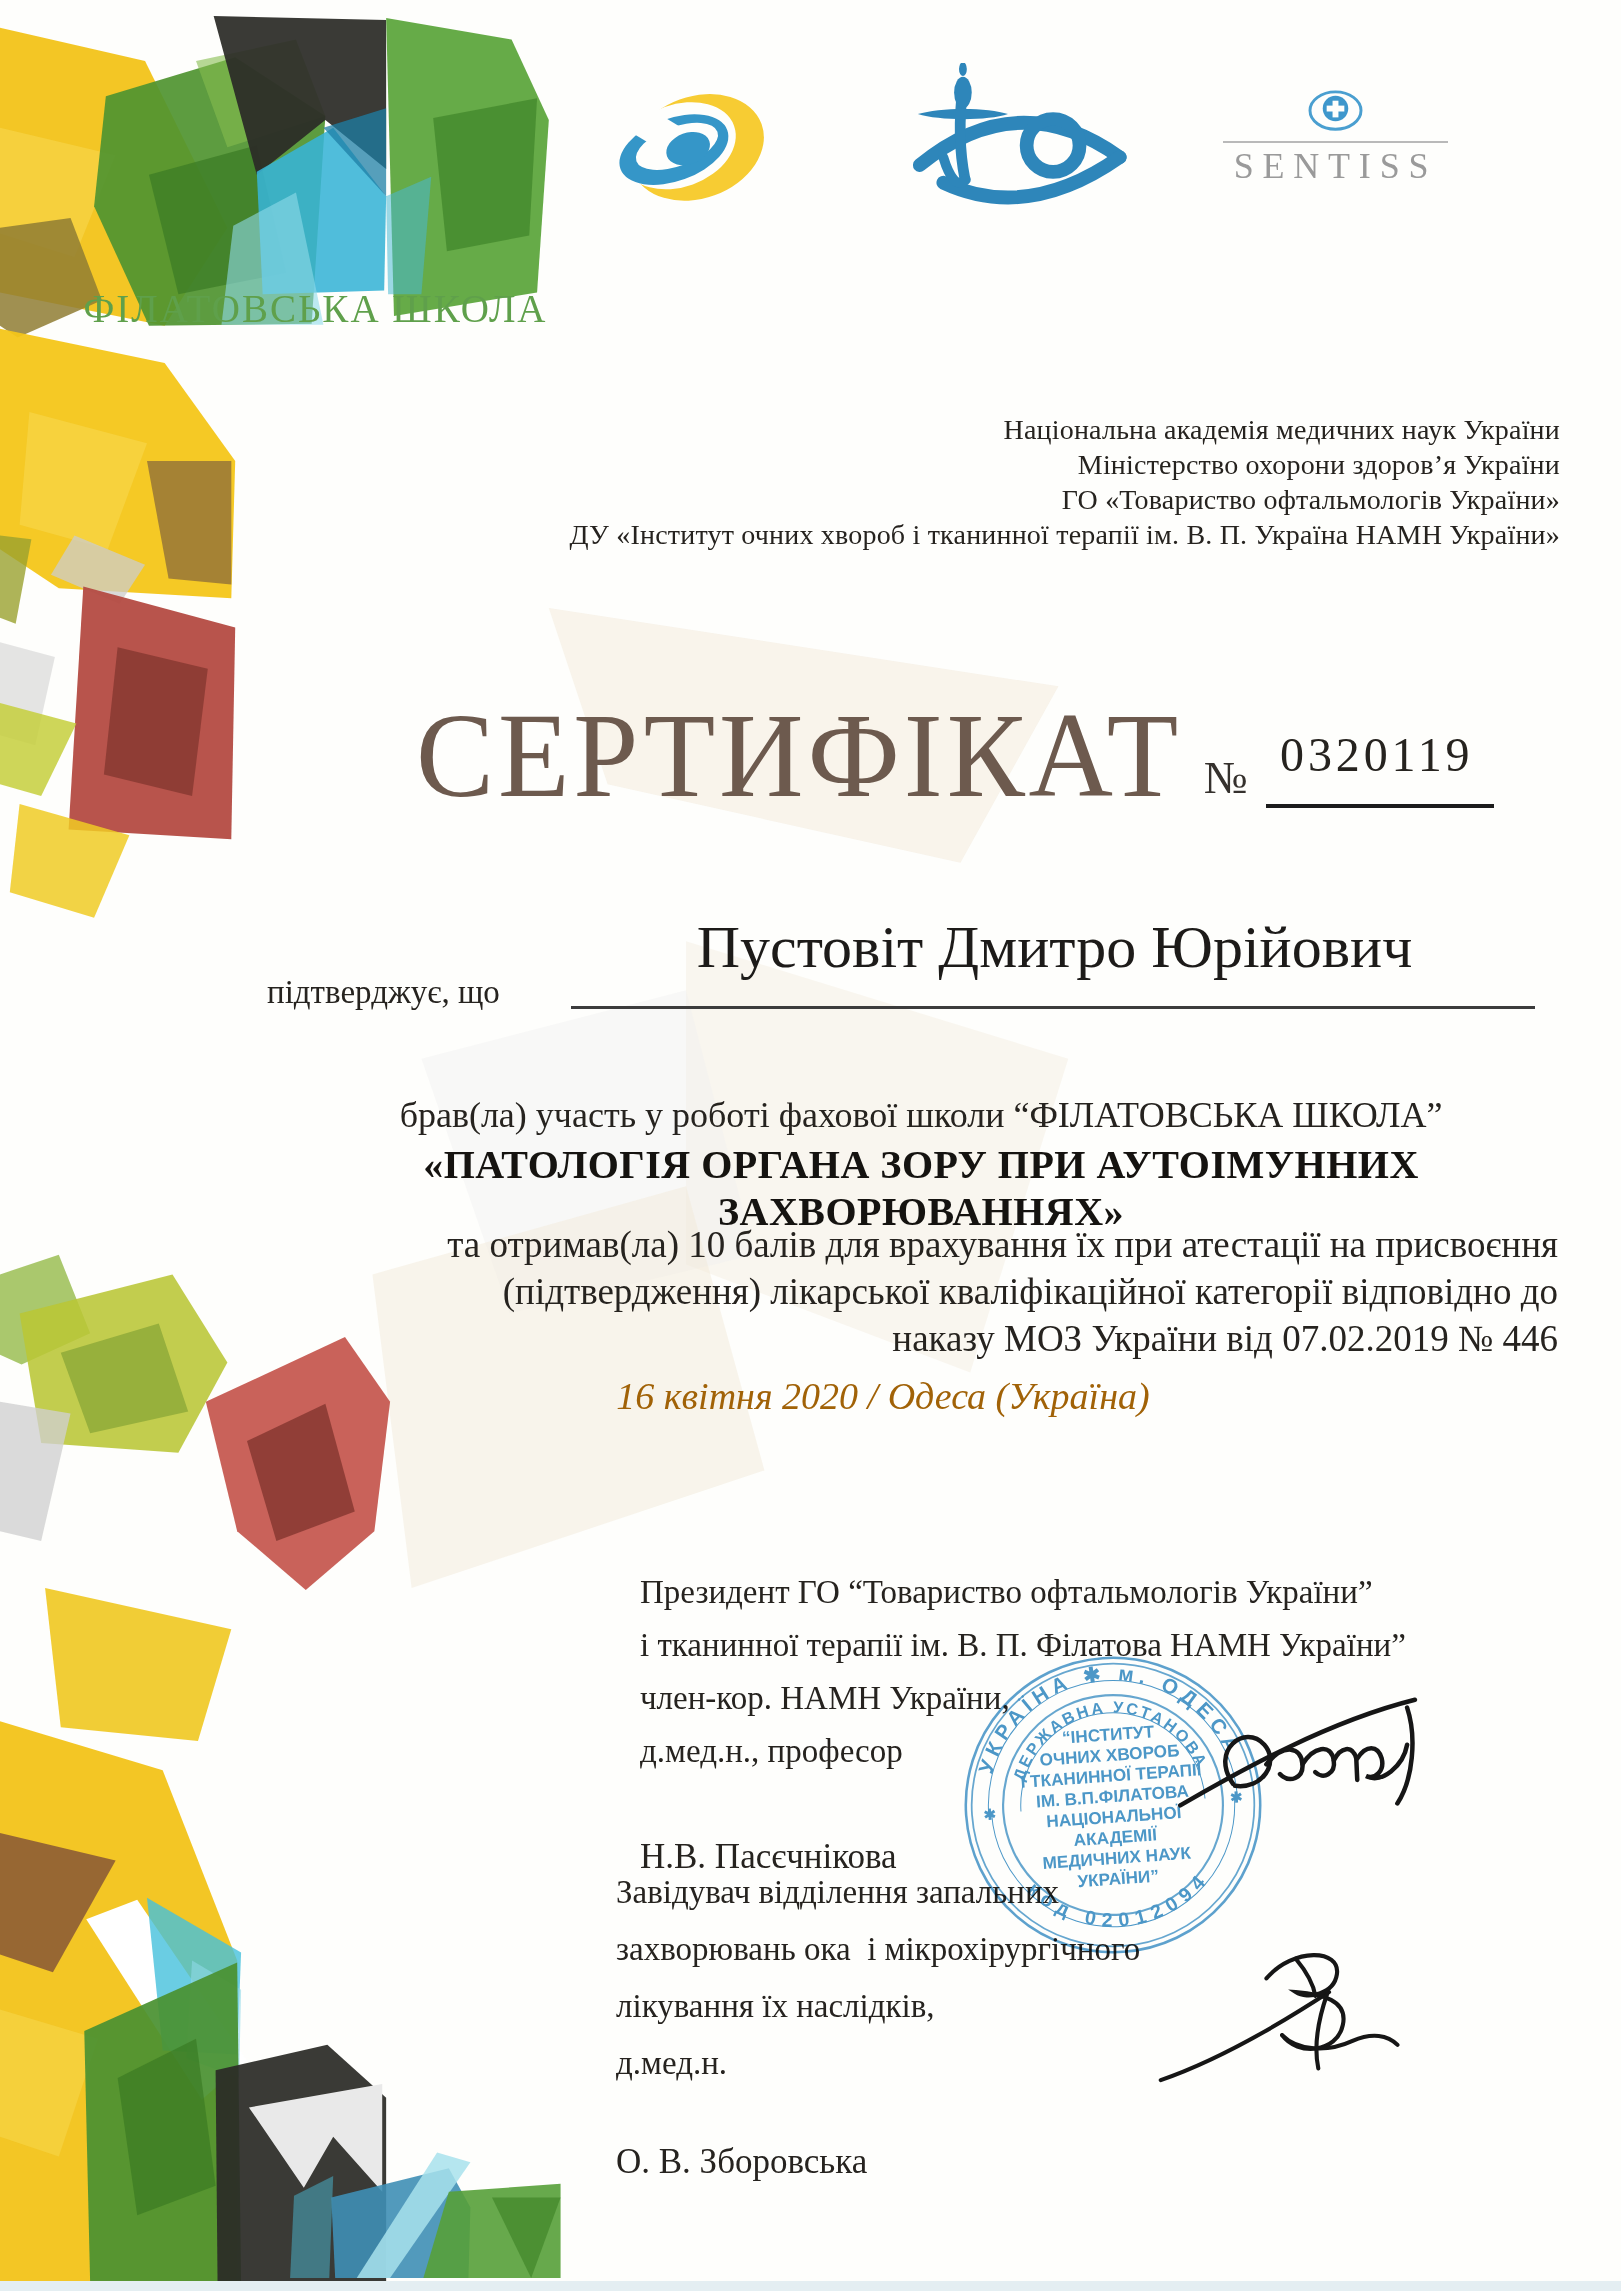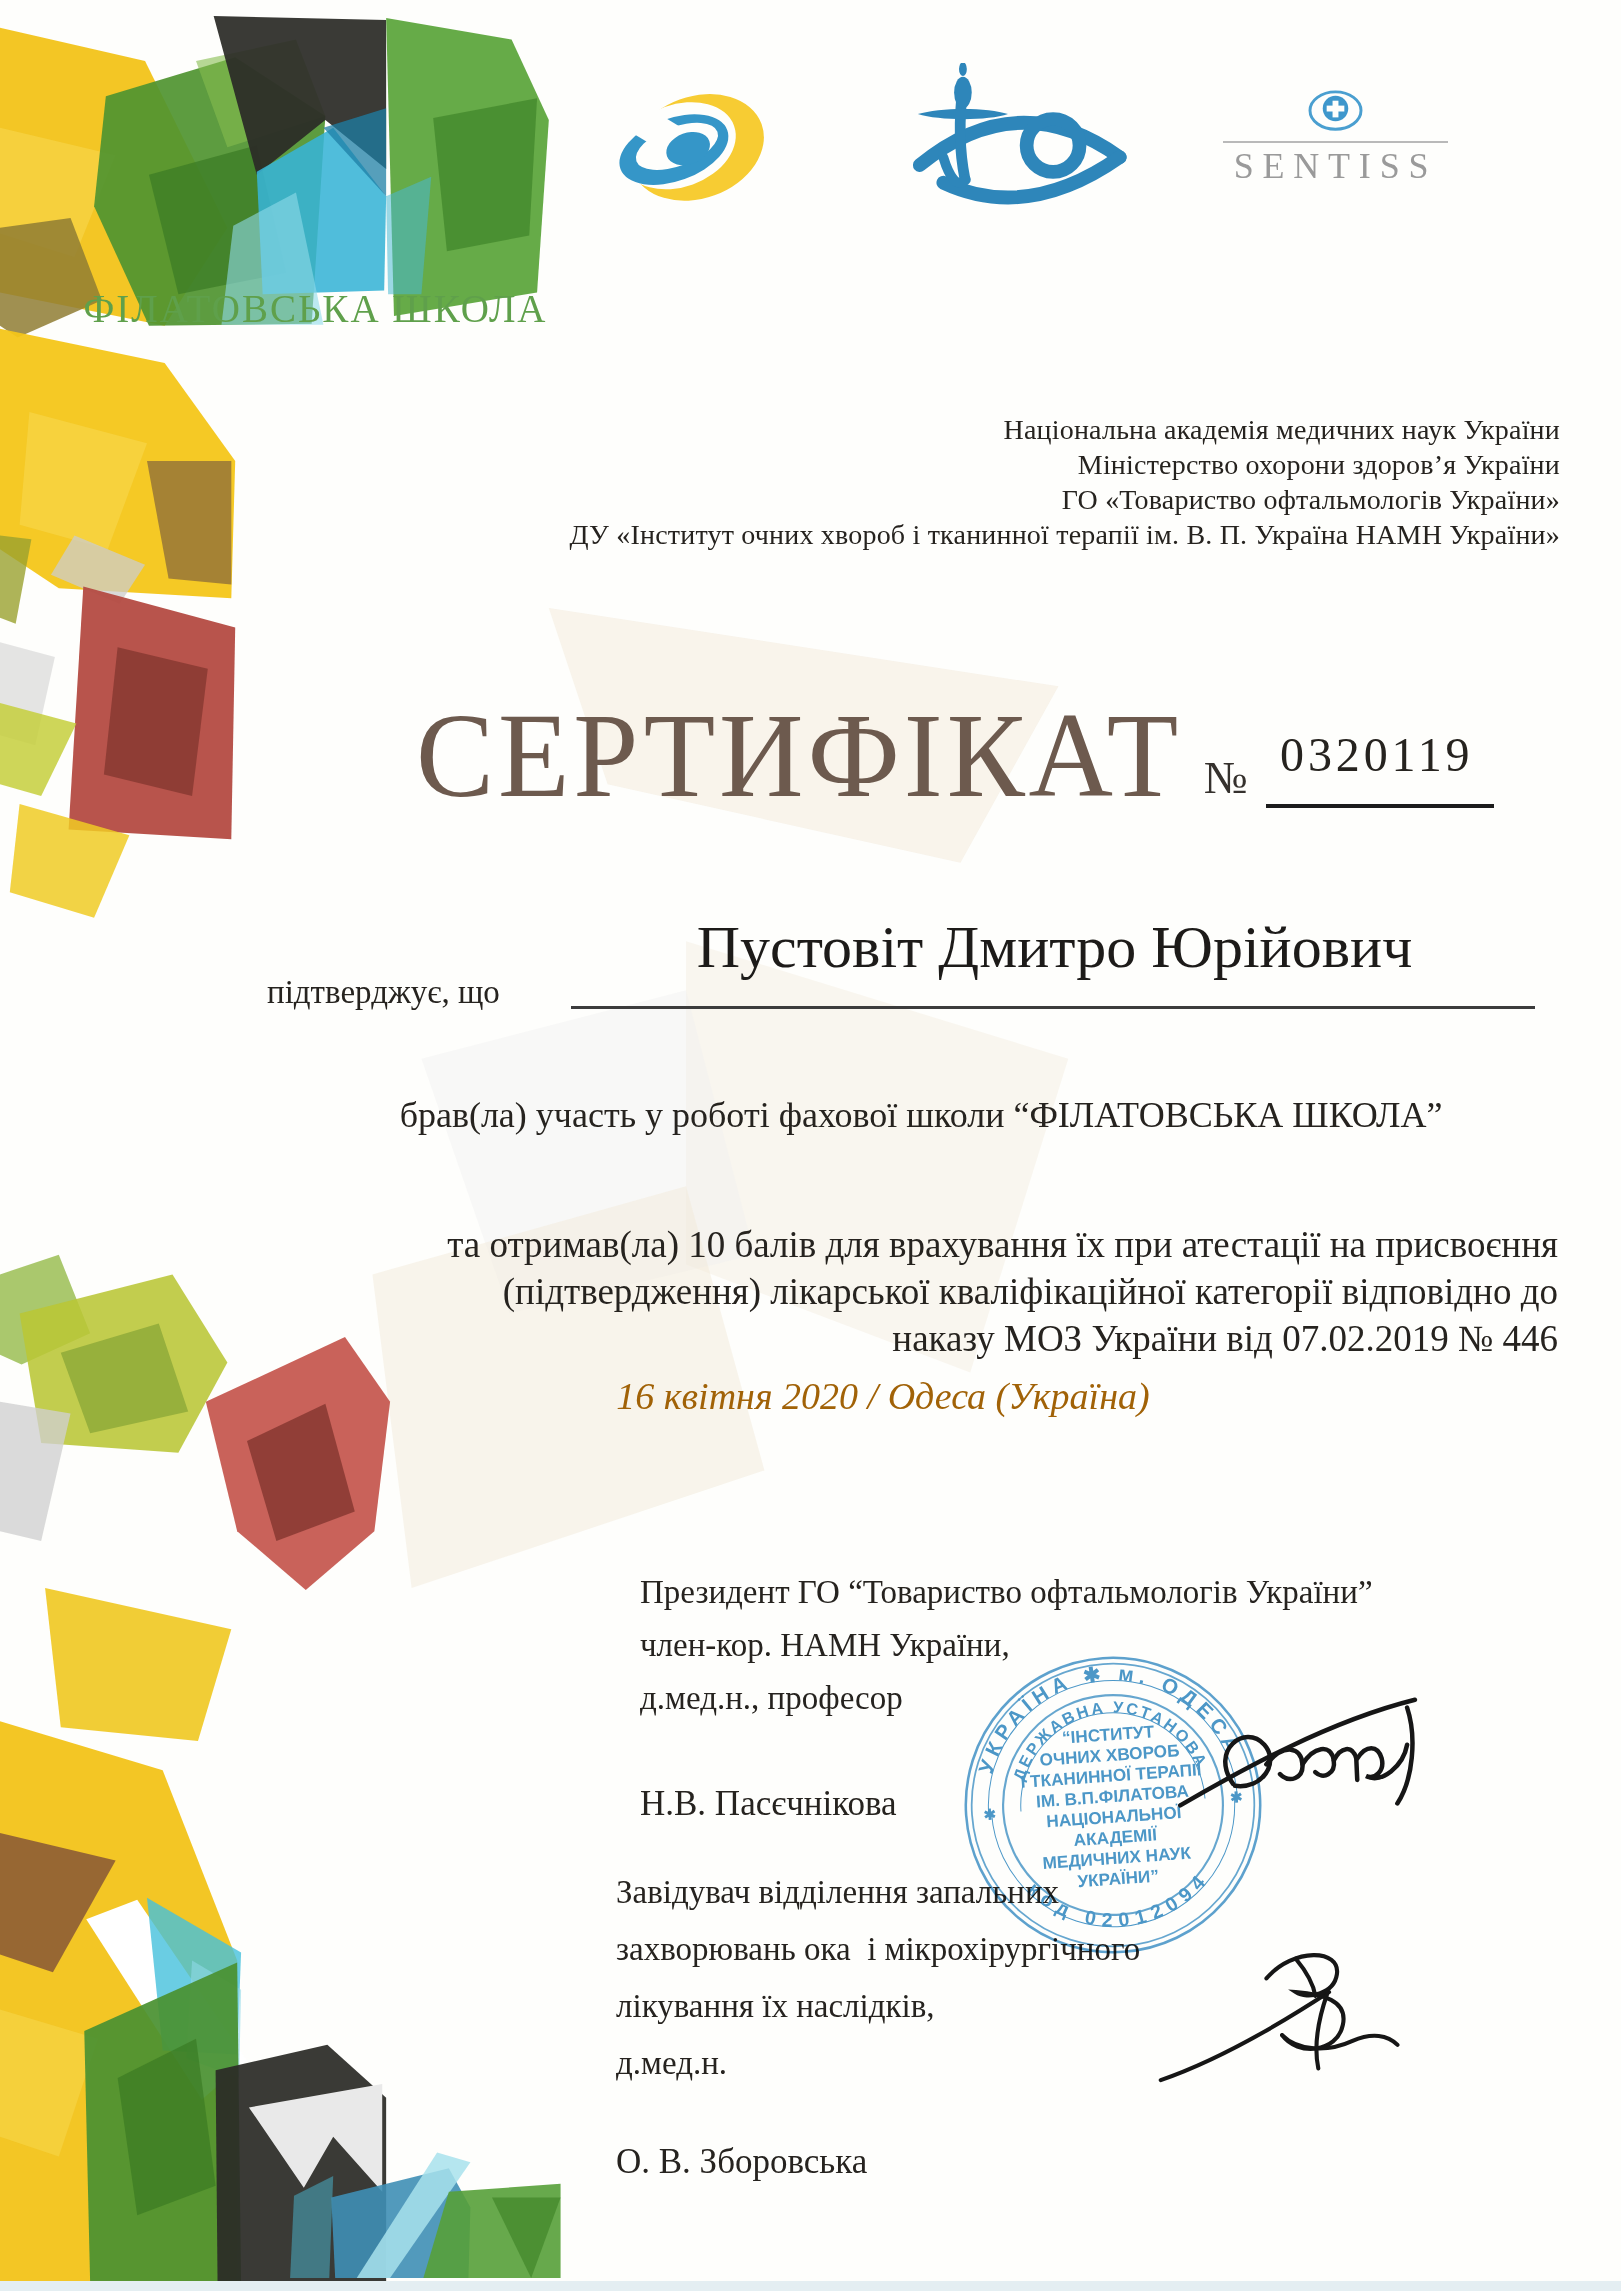--- a/index.html
+++ b/index.html
@@ -171,29 +171,31 @@
   <div class="abs title">СЕРТИФІКАТ</div>
   <div class="abs numsign">№</div>
   <div class="abs number">0320119</div>
   <div class="abs numline"></div>
 
   <div class="abs rname">Пустовіт Дмитро Юрійович</div>
   <div class="abs confirm">підтверджує, що</div>
   <div class="abs nameline"></div>
 
   <div class="abs p1">брав(ла) участь у роботі фахової школи “ФІЛАТОВСЬКА ШКОЛА”</div>
+  <div class="abs p2">«ПАТОЛОГІЯ ОРГАНА ЗОРУ ПРИ АУТОІМУННИХ ЗАХВОРЮВАННЯХ»</div>
   <div class="abs p3">
     <div>та отримав(ла) 10 балів для врахування їх при атестації на присвоєння</div>
     <div>(підтвердження) лікарської кваліфікаційної категорії відповідно до</div>
     <div>наказу МОЗ України від 07.02.2019 № 446</div>
   </div>
   <div class="abs dateline">16 квітня 2020 / Одеса (Україна)</div>
 
   <div class="abs sig1">
     <div class="sig-line">Президент ГО “Товариство офтальмологів України”</div>
+    <div class="sig-line">і тканинної терапії ім. В. П. Філатова НАМН України”</div>
     <div class="sig-line">член-кор. НАМН України,</div>
     <div class="sig-line">д.мед.н., професор</div>
     <div class="name">Н.В. Пасєчнікова</div>
   </div>
 
   <div class="abs sig2">
     <div class="sig-line">Завідувач відділення запальних</div>
     <div class="sig-line">захворювань ока  і мікрохірургічного</div>
     <div class="sig-line">лікування їх наслідків,</div>
     <div class="sig-line">д.мед.н.</div>

